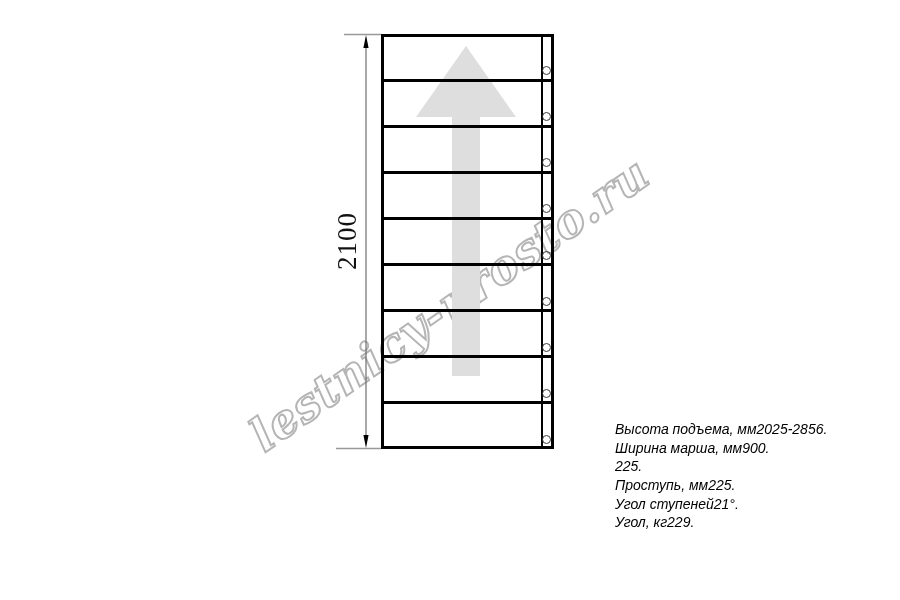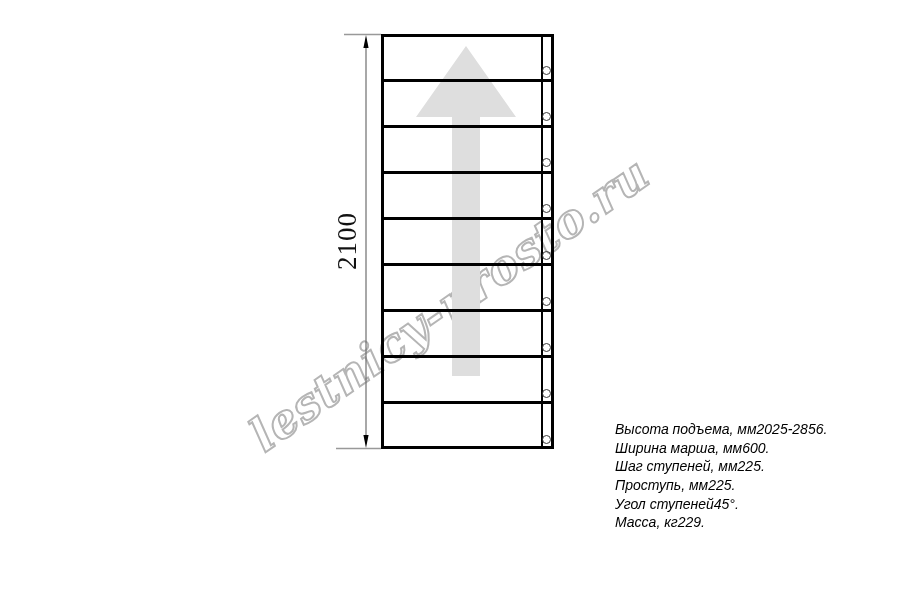--- a/index.html
+++ b/index.html
@@ -144,33 +144,32 @@
 
   <div class="dim-label">2100</div>
 
   <div class="specs" id="specs">
       <div class="spec-row">
         <span class="spec-label">Высота подъема, мм</span>
         <span class="spec-value">2025-2856.</span>
       </div>
       <div class="spec-row">
         <span class="spec-label">Ширина марша, мм</span>
-        <span class="spec-value">600.</span>
+        <span class="spec-value">900.</span>
       </div>
       <div class="spec-row">
-        <span class="spec-label">Шаг ступеней, мм</span>
         <span class="spec-value">225.</span>
       </div>
       <div class="spec-row">
         <span class="spec-label">Проступь, мм</span>
         <span class="spec-value">225.</span>
       </div>
       <div class="spec-row">
         <span class="spec-label">Угол ступеней</span>
-        <span class="spec-value">45°.</span>
+        <span class="spec-value">21°.</span>
       </div>
       <div class="spec-row">
-        <span class="spec-label">Масса, кг</span>
+        <span class="spec-label">Угол, кг</span>
         <span class="spec-value">229.</span>
       </div>
     </div>
 
 </div>
 
 </body></html>

